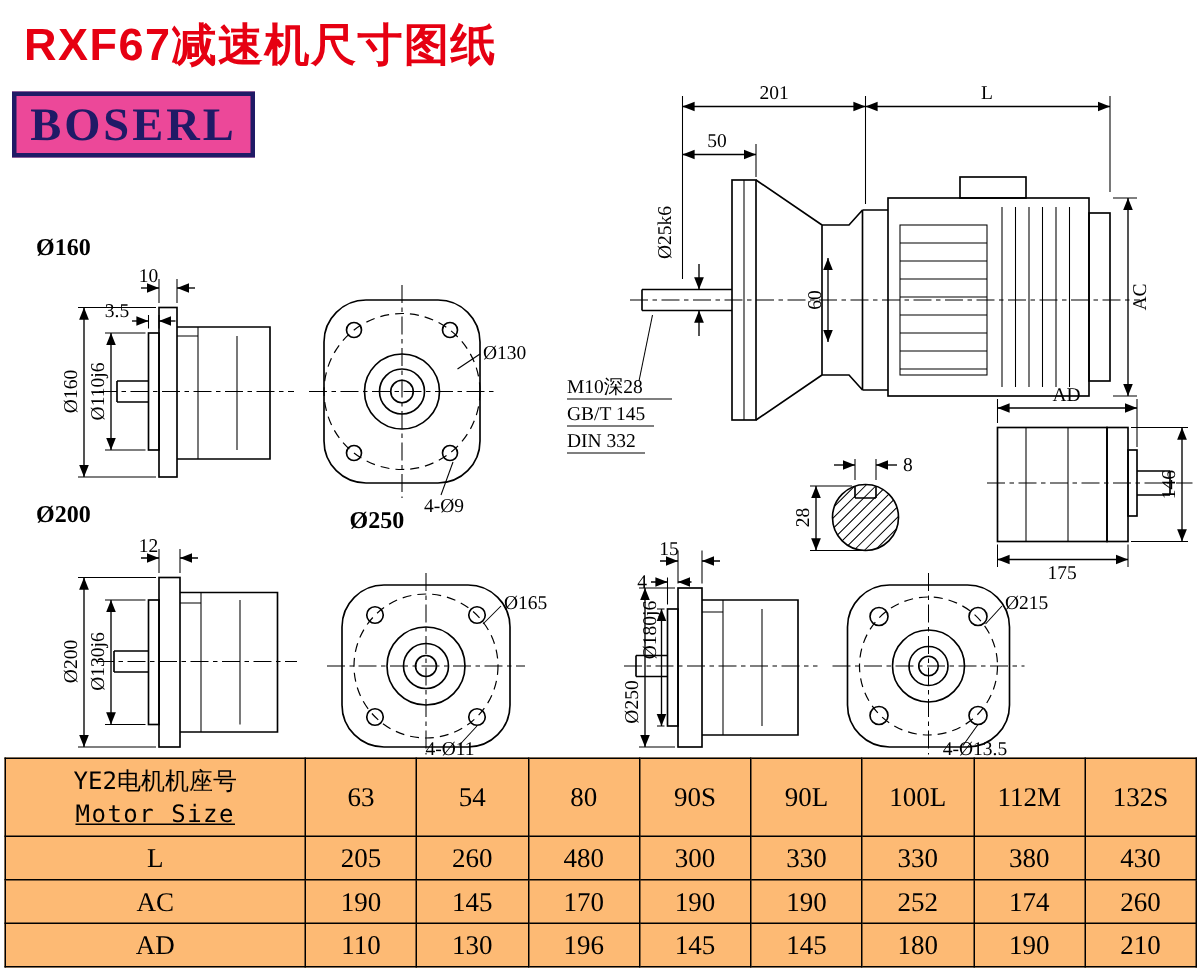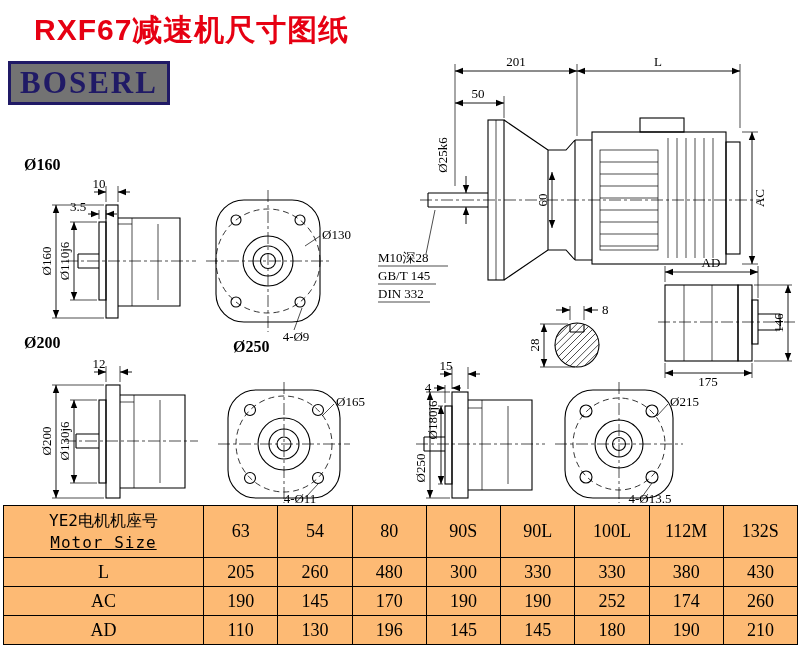--- a/index.html
+++ b/index.html
@@ -1,27 +1,27 @@
 <!DOCTYPE html>
 <html><head>
 <meta charset="utf-8">
 <style>
   html,body{margin:0;padding:0;}
   body{
     width:800px;height:646px;position:relative;background:#ffffff;
     font-family:"Liberation Sans",sans-serif;overflow:hidden;
   }
   .title{
-    position:absolute;left:34px;top:10px;margin:0;
+    position:absolute;left:16px;top:10px;margin:0;
     font:bold 30px "Liberation Sans",sans-serif;color:#e60012;letter-spacing:1px;
   }
   .logo{
     position:absolute;left:8px;top:61px;width:156px;height:38px;
     border:3px solid #201a66;display:flex;align-items:center;justify-content:center;
-    background:#737373;
+    background:#ec4899;
   }
   .logo span{
     font:bold 31px "Liberation Serif",serif;color:#201a66;letter-spacing:2px;
   }
   svg.drawing{position:absolute;left:0;top:0;}
   .ln{stroke:#000;stroke-width:1.1;fill:none;}
   .thin{stroke:#000;stroke-width:0.7;fill:none;}
   .cl{stroke:#000;stroke-width:0.7;fill:none;stroke-dasharray:12 3 3 3;}
   .dsh{stroke:#000;stroke-width:0.8;fill:none;stroke-dasharray:6 4;}
   .dim{stroke:#000;stroke-width:0.9;fill:none;}

